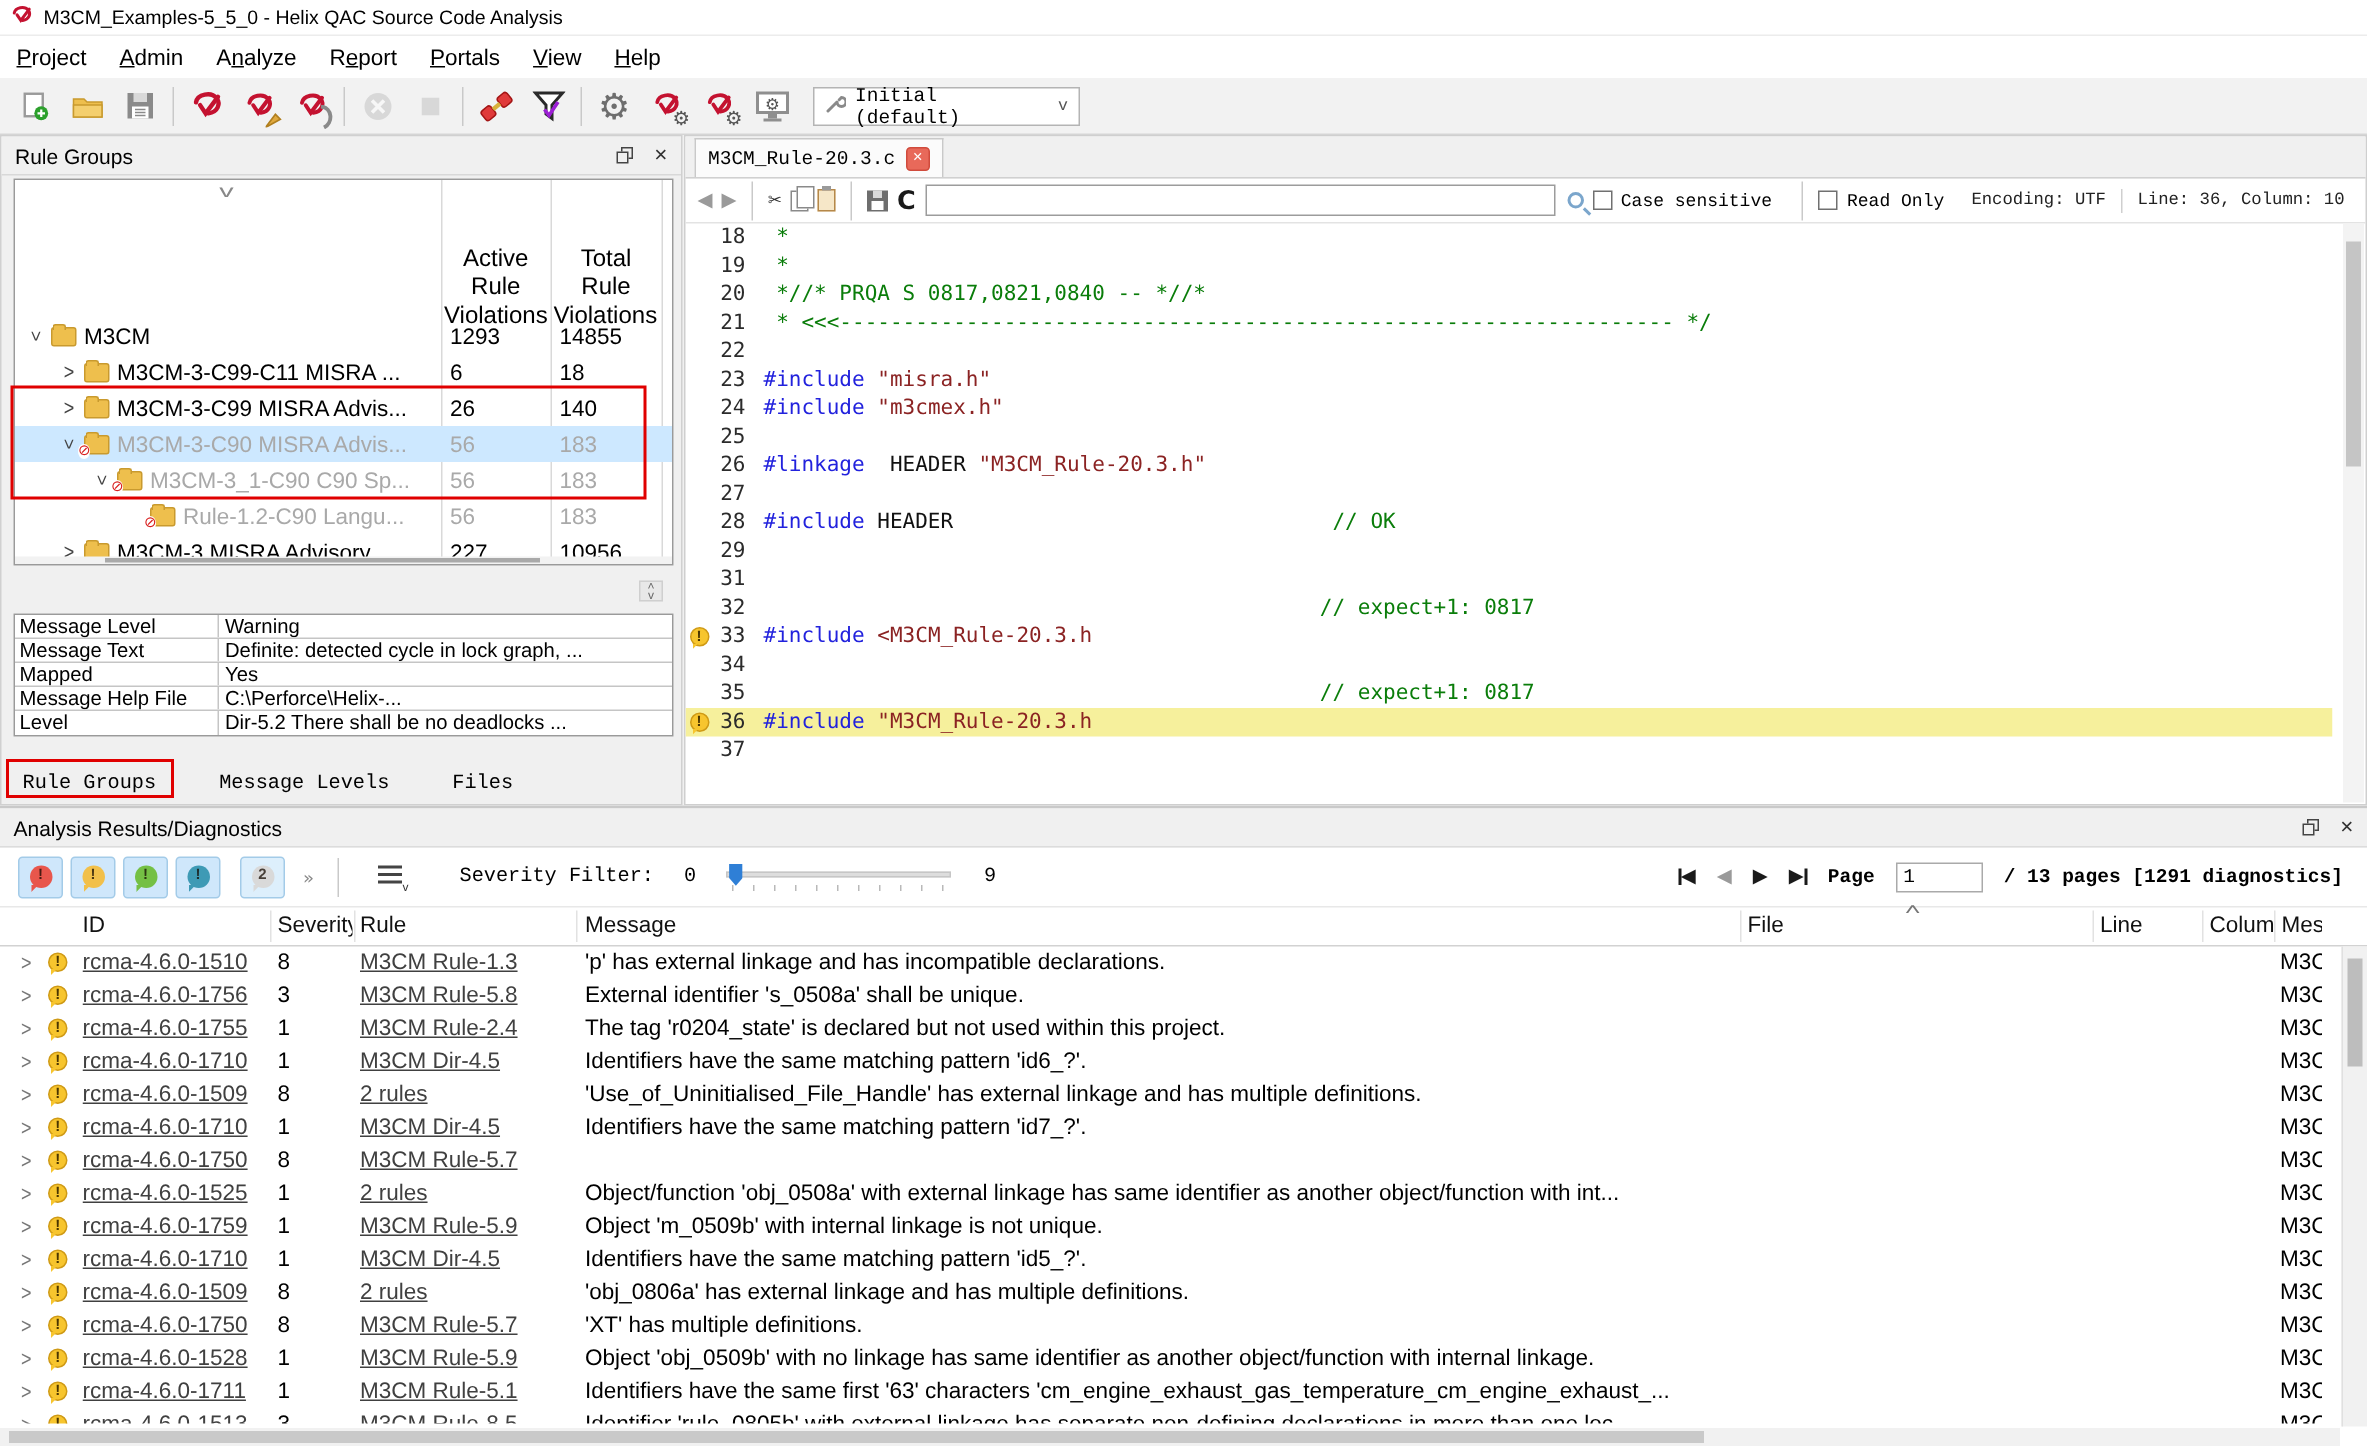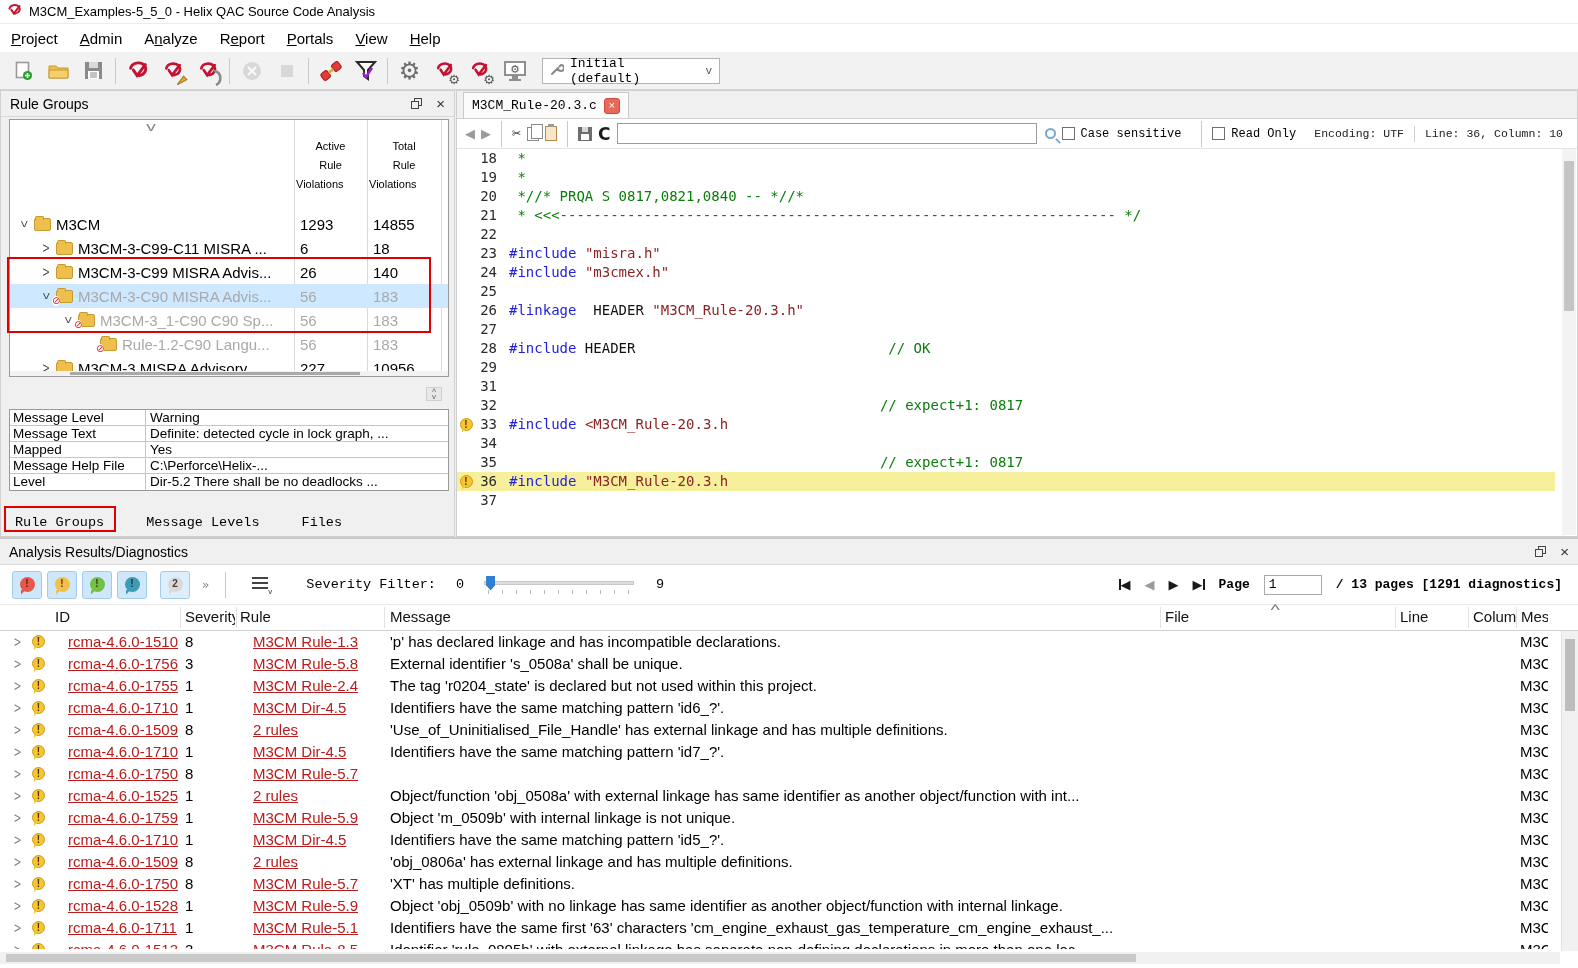--- a/index.html
+++ b/index.html
@@ -30,21 +30,21 @@
   .dock-icons { margin-left:auto; display:flex; gap:14px; align-items:center; }
   .ico-float { width:11px; height:11px; position:relative; }
   .ico-float i { position:absolute; width:8px; height:8px; border:1px solid #444; background:#f0f0f0; display:block;}
   .ico-float i:first-child { right:0; top:0; }
   .ico-float i:last-child { left:0; bottom:0; }
   .ico-close { font-size:15px; color:#333; line-height:1; }
 
   #tree-box { position:absolute; left:8px; top:28px; width:440px; height:258px; background:#fff; border:1px solid #9a9a9a; overflow:hidden; }
   .tree-colsep { position:absolute; top:0; bottom:0; width:1px; background:#d9d9d9; }
   #tree-sort { position:absolute; left:138px; top:0px; color:#888; font-size:12px; transform:scaleX(1.6); }
-  .tree-colhead { position:absolute; top:17px; font-size:11px; line-height:19px; overflow:hidden; height:60px;}
+  .tree-colhead { position:absolute; top:43px; font-size:16px; line-height:19px; overflow:hidden; height:60px;}
   .tree-colhead .c { text-align:center; } .tree-colhead .l { text-align:left; white-space:nowrap; }
   #tree-rows { position:absolute; left:0; top:92px; right:0; }
   .tree-row { height:24px; display:flex; align-items:center; position:relative; font-size:15px; }
   .tree-row.sel { background:#cde8ff; }
   .tree-row.gray { color:#a9a9a9; }
   .tree-row .nm { white-space:nowrap; overflow:hidden; max-width:215px; }
   .tree-row .val { position:absolute; font-size:15px; }
   .tree-row .v-a { left:290px; } .tree-row .v-t { left:363px; }
   .exp { width:16px; text-align:center; color:#444; font-size:12px; display:inline-block; transform:scaleY(1.2);}
   .folder { width:17px; height:13px; background:#eebf4d; border:1px solid #c99a2e; border-radius:2px; position:relative; margin:0 5px 0 2px; flex:none;}
@@ -131,21 +131,21 @@
   .hcell { position:absolute; top:3px; white-space:nowrap; overflow:hidden; }
   .hsep { position:absolute; top:2px; bottom:2px; width:1px; background:#e2e2e2; }
   #file-sort { position:absolute; left:1272px; top:-4px; color:#777; font-size:11px; transform:scaleX(1.7);}
   #an-rows { position:absolute; left:0; top:92px; right:18px; height:320px; overflow:hidden; }
   .arow { height:22px; position:relative; font-size:15px; line-height:22px; }
   .arow .expc { position:absolute; left:14px; color:#777; font-size:12px; top:0; transform:scaleY(1.2);}
   .arow .wb { position:absolute; left:32px; top:4px; }
   .acell { position:absolute; white-space:nowrap; overflow:hidden; }
   .a-id { left:55px; width:125px; } .a-sev { left:185px; width:45px; } .a-rule { left:240px; width:140px; }
   .a-msg { left:390px; width:770px; } .a-me { left:1520px; width:28px; }
-  a.lnk { color:#b91c1c; text-decoration:underline;margin-left:13px; }
+  a.lnk { color:#404040; text-decoration:underline; }
   #an-vscroll { position:absolute; right:0; top:92px; width:17px; height:320px; background:#f1f1f1; border-left:1px solid #e0e0e0;}
   #an-vscroll i { display:block; position:absolute; left:3px; right:3px; top:8px; height:72px; background:#bdbdbd;}
   #an-hscroll { position:absolute; left:0; right:18px; top:413px; height:12px; background:#f1f1f1; }
   #an-hscroll i { display:block; position:absolute; top:2px; left:6px; width:1130px; height:8px; background:#c9c9c9;}
 </style>
 </head>
 <body>
 
 <div id="titlebar">
   <span><svg width="15" height="15" viewBox="0 0 24 24">
@@ -538,21 +538,21 @@
       <span class="hsep" style="left:1468px;"></span>
     <span class="hsep" style="left:1516px;"></span>
   </div>
   <div id="an-rows">
       <div class="arow">
         <span class="expc">&gt;</span>
         <span class="warn-b wb">!</span>
         <a class="lnk acell a-id" href="#">rcma-4.6.0-1510</a>
         <span class="acell a-sev">8</span>
         <a class="lnk acell a-rule" href="#">M3CM Rule-1.3</a>
-        <span class="acell a-msg">'p' has declared linkage and has incompatible declarations.</span>
+        <span class="acell a-msg">'p' has external linkage and has incompatible declarations.</span>
         <span class="acell a-me">M3CM</span>
       </div>
       <div class="arow">
         <span class="expc">&gt;</span>
         <span class="warn-b wb">!</span>
         <a class="lnk acell a-id" href="#">rcma-4.6.0-1756</a>
         <span class="acell a-sev">3</span>
         <a class="lnk acell a-rule" href="#">M3CM Rule-5.8</a>
         <span class="acell a-msg">External identifier 's_0508a' shall be unique.</span>
         <span class="acell a-me">M3CM</span>

